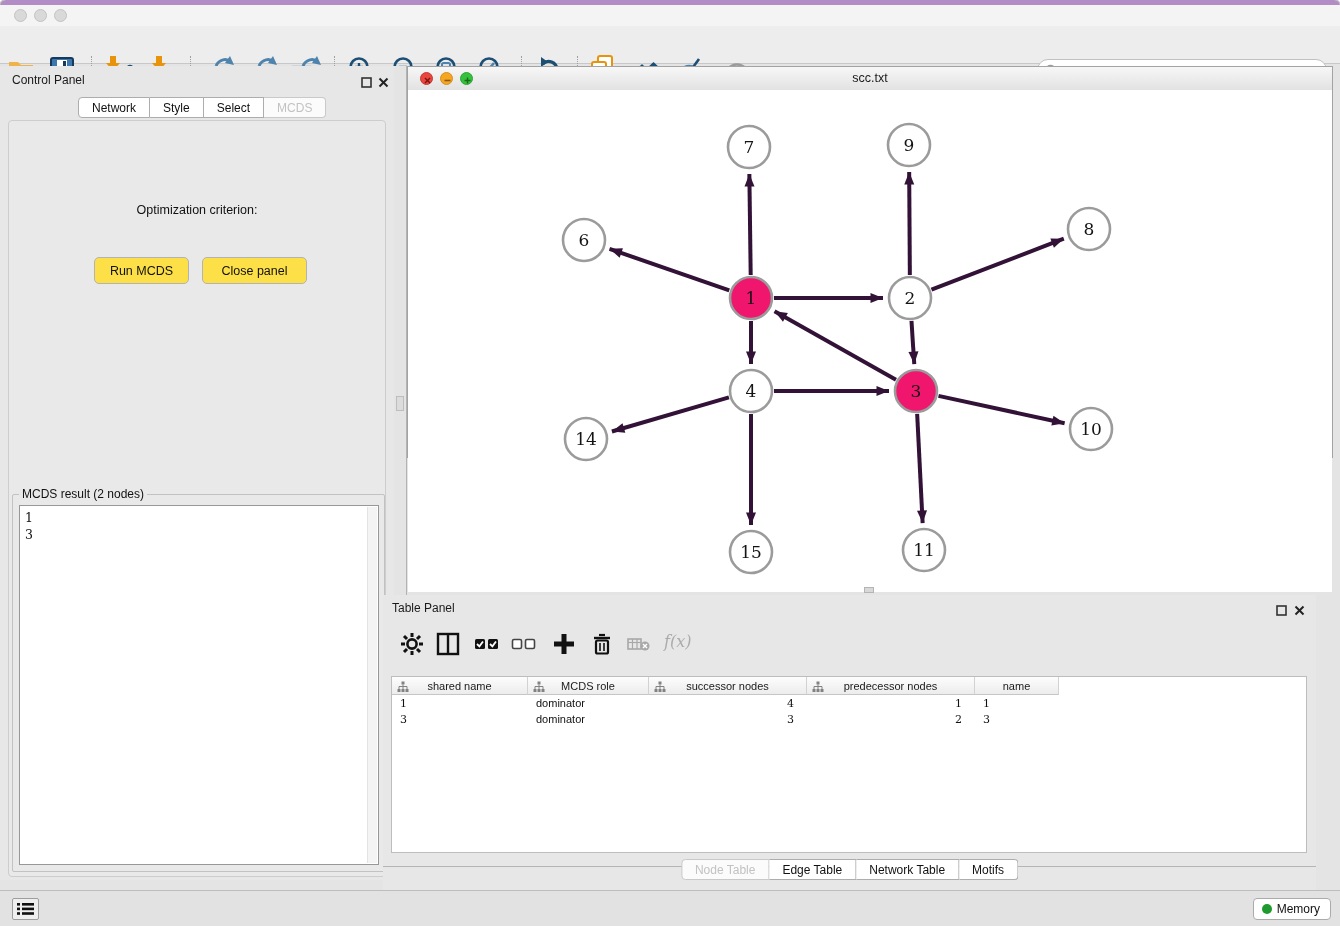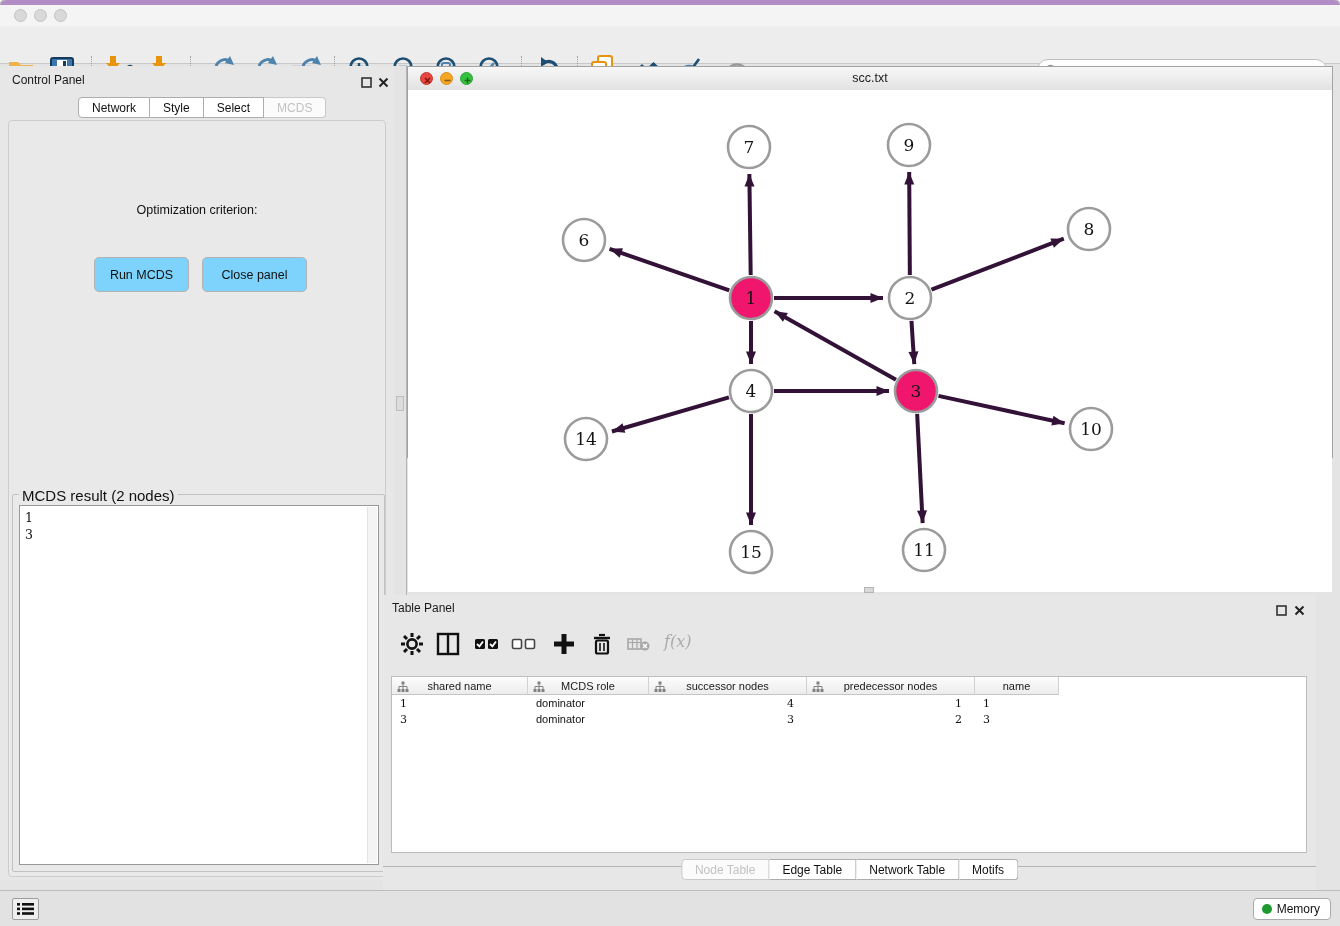--- a/index.html
+++ b/index.html
@@ -31,24 +31,24 @@
   .seg:first-child{border-left:1px solid #adadad;border-radius:4px 0 0 4px;}
   .seg:last-child{border-radius:0 4px 4px 0;}
   .seg.sel{color:#c2c2c2;background:#fbfbfb;border-color:#c9c9c9;}
   .cp-body{position:absolute;left:8px;top:54px;width:378px;height:757px;background:#e9e9e9;border:1px solid #cdcdcd;border-radius:4px;box-sizing:border-box;}
   .opt-label{position:absolute;left:0;width:394px;top:137px;text-align:center;font-size:12.5px;color:#111;}
   .combo{position:absolute;left:44px;top:159px;width:308px;height:22px;background:#fff;border:1px solid #b3b3b3;border-radius:5px;box-sizing:border-box;cursor:pointer;}
   .combo-text{position:absolute;left:12px;top:3px;font-size:12.5px;color:#111;}
   .stepper{position:absolute;right:8px;top:4px;width:9px;height:14px;}
   .stepper .up{position:absolute;top:0;left:0;width:0;height:0;border-left:4.5px solid transparent;border-right:4.5px solid transparent;border-bottom:5px solid #7c7c7c;}
   .stepper .dn{position:absolute;bottom:0;left:0;width:0;height:0;border-left:4.5px solid transparent;border-right:4.5px solid transparent;border-top:5px solid #7c7c7c;}
-  .btn{position:absolute;top:191px;height:35px;background:#7dd3fc;border:1px solid #b3b3b3;border-radius:5px;font-size:12.5px;color:#111;
+  .btn{position:absolute;top:191px;height:27px;background:#fde047;border:1px solid #b3b3b3;border-radius:5px;font-size:12.5px;color:#111;
        font-family:"Liberation Sans",sans-serif;cursor:pointer;box-sizing:border-box;}
   .fieldset{position:absolute;left:12px;top:428px;width:373px;height:378px;border:1px solid #c2c2c2;border-radius:2px;box-sizing:border-box;}
-  .fieldset .legend{position:absolute;top:-8px;left:6px;background:#e9e9e9;padding:0 3px;font-size:15px;color:#111;text-align:right;}
+  .fieldset .legend{position:absolute;top:-8px;left:6px;background:#e9e9e9;padding:0 3px;font-size:12px;color:#111;text-align:right;}
   .result-box{position:absolute;left:6px;top:10px;width:360px;height:360px;background:#fff;border:1px solid #989898;box-sizing:border-box;}
   .result-text{position:absolute;left:5px;top:3px;white-space:pre;font-family:"DejaVu Serif",serif;font-size:12.5px;line-height:17px;color:#111;}
   .result-scroll{position:absolute;right:1px;top:1px;bottom:1px;width:9px;background:#f4f4f4;border-left:1px solid #e3e3e3;}
   
   .v-divider{position:absolute;left:394px;top:66px;width:12px;height:814px;background:#e4e4e4;border-right:1px solid #b3b3b3;}
   .v-grip{position:absolute;left:396px;top:396px;width:8px;height:15px;background:#dcdcdc;border:1px solid #bdbdbd;box-sizing:border-box;}
   .nw-grip{position:absolute;left:864px;top:587px;width:10px;height:6px;background:#d8d8d8;border:1px solid #b4b4b4;box-sizing:border-box;}
   
   .net-win{position:absolute;left:407px;top:66px;width:926px;height:392px;background:#f0abfc;border:1px solid #a3a3a3;box-sizing:border-box;padding-left:7px;}
   .net-titlebar{position:absolute;left:0;top:0;right:0;height:23px;background:linear-gradient(#f7f7f7,#e2e2e2);border-bottom:1px solid #b5b5b5;}

